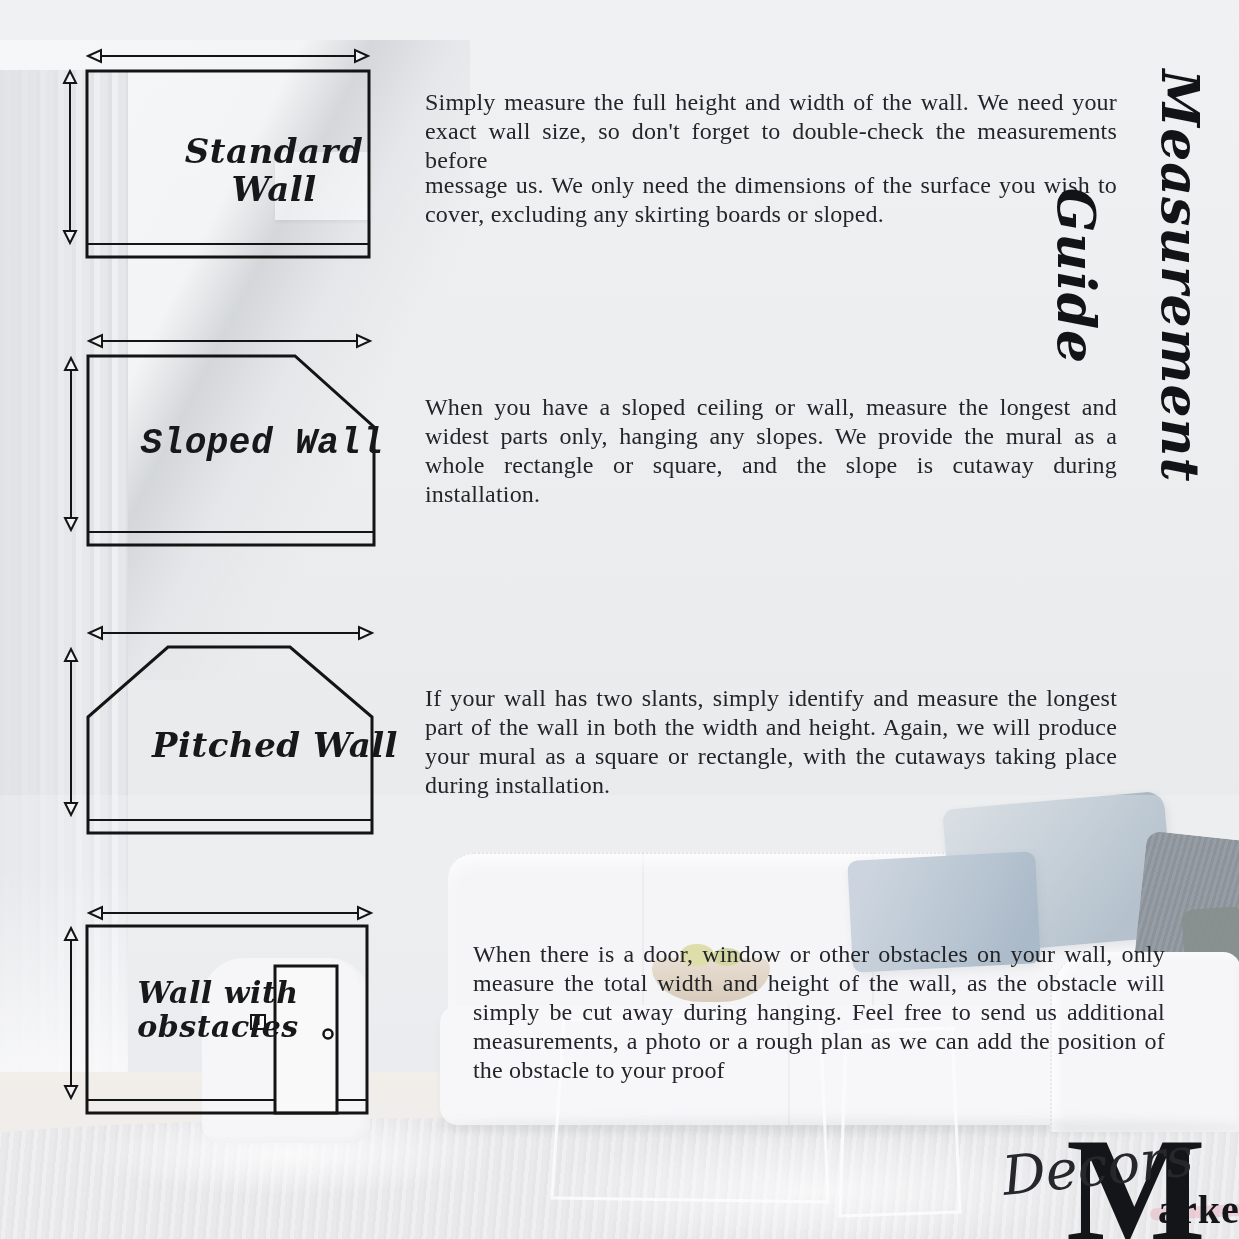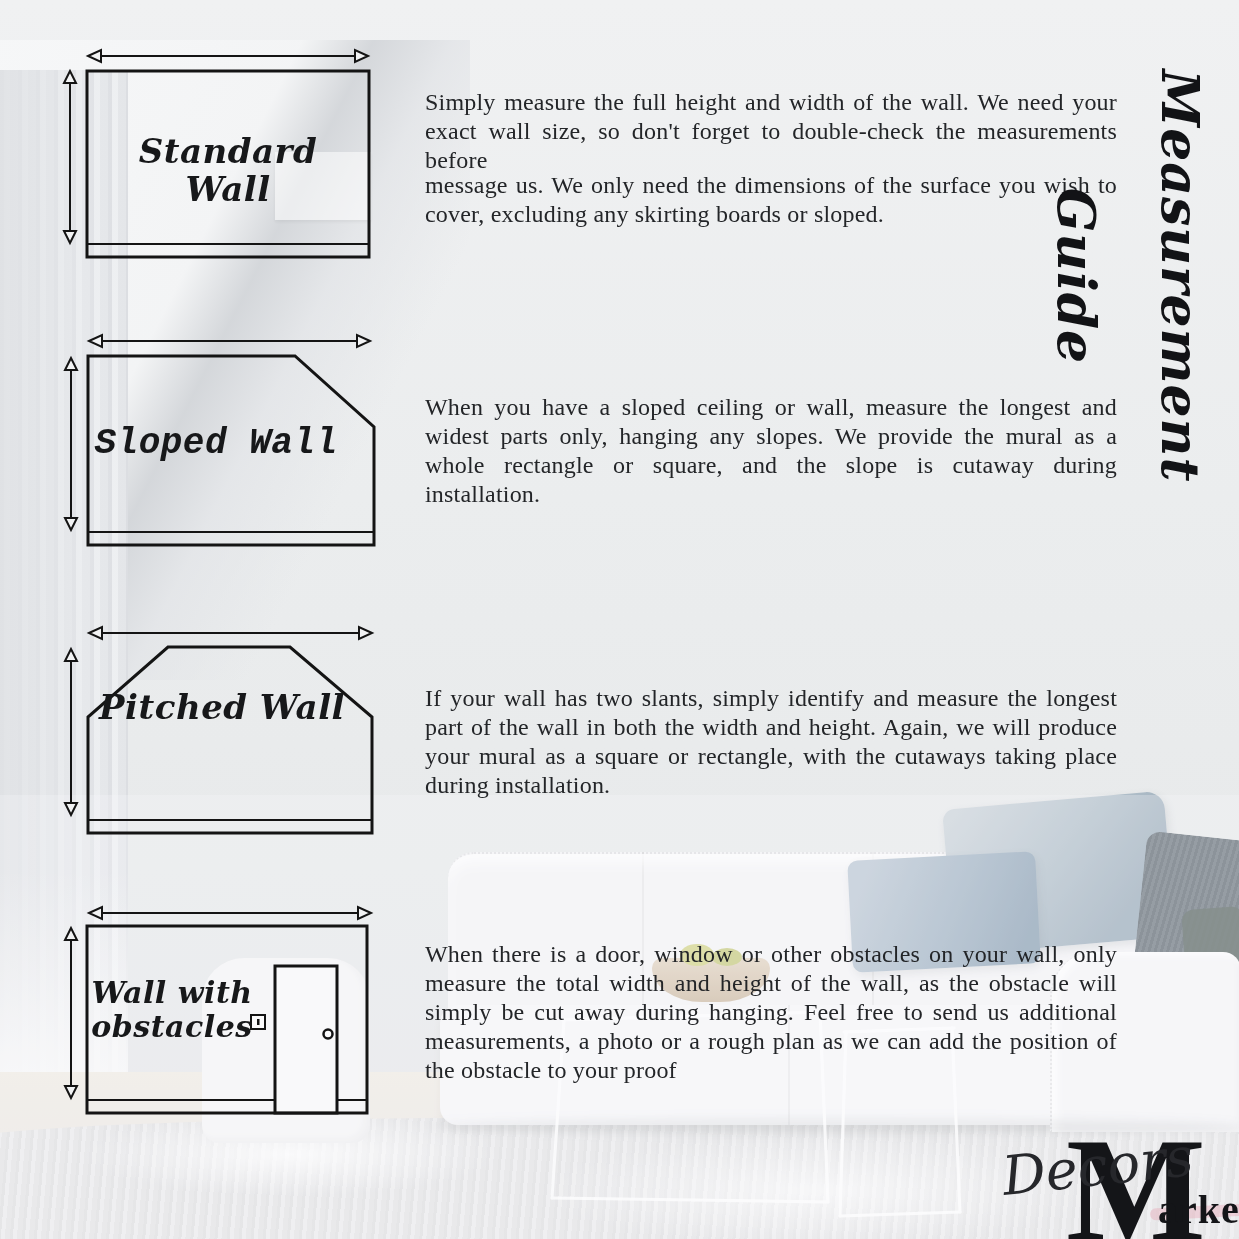--- a/index.html
+++ b/index.html
@@ -60,21 +60,21 @@
     background:linear-gradient(180deg,#e2d4c2,#cdbba4);
     border-radius:10px 10px 50px 50px / 10px 10px 34px 34px;}
   .bowl::before{content:"";position:absolute;left:28px;top:-14px;width:34px;height:22px;
     background:#d3d48a;border-radius:50%;box-shadow:30px 2px 0 -2px #c7cb80;}
   .photo-wash{left:0;top:795px;width:100%;height:444px;background:rgba(248,249,250,.28);}
 
   
   .diagram{z-index:2;}
   .diagram path,.diagram rect,.diagram line,.diagram polygon,.diagram circle{vector-effect:non-scaling-stroke;}
   .script-label{z-index:3;font-family:"DejaVu Serif",serif;font-style:italic;font-weight:700;
-    color:#17181a;text-align:center;letter-spacing:.5px;line-height:1.12;}
+    color:#17181a;text-align:center;letter-spacing:.5px;line-height:1.12;margin-left:46px;}
   .para{z-index:3;left:425px;width:692px;font:24px/29px "Liberation Serif",serif;color:#232528;
     text-align:justify;letter-spacing:.2px;}
   .vertical-title{z-index:3;left:1232px;top:6px;width:540px;height:104px;
     transform:rotate(90deg);transform-origin:0 0;
     font:italic 700 52px/104px "DejaVu Serif",serif;text-align:center;color:#121316;letter-spacing:1px;}
   .logo{z-index:3;left:1000px;top:1126px;width:239px;height:113px;}
   .logo-mark{position:absolute;left:150px;top:80px;width:100px;height:12px;
     background:rgba(231,156,173,.35);transform:rotate(-3deg);border-radius:6px;}
   .logo-m{position:absolute;left:66px;top:-10px;font:700 148px/1 "Liberation Serif",serif;color:#141518;}
   .logo-script{position:absolute;left:2px;top:14px;font:italic 400 54px/1 "DejaVu Serif",serif;
@@ -155,21 +155,21 @@
         <polygon points="312,23 299,17 299,29"></polygon>
     </g>
     <g stroke="#141414" stroke-width="2" fill="#f2f3f4">
       <line x1="11" y1="49" x2="11" y2="196"></line>
       <polygon points="11,39 5,51 17,51"></polygon>
         <polygon points="11,205 5,193 17,193"></polygon>
     </g>
     <polygon points="108,37 230,37 312,107 312,223 28,223 28,107" fill="none" stroke="#141414" stroke-width="3"></polygon>
     <line x1="28" y1="210" x2="312" y2="210" stroke="#141414" stroke-width="2"></line>
   </svg>
-  <div class="abs script-label" style="left:92px;top:688px;width:260px;font-size:34px;">Pitched Wall</div>
+  <div class="abs script-label" style="left:92px;top:726px;width:260px;font-size:34px;text-align:right;">Pitched Wall</div>
 
   <svg class="abs diagram" style="left:60px;top:890px;" width="330" height="235" viewBox="0 0 330 235">
     <g stroke="#141414" stroke-width="2" fill="#f2f3f4">
       <line x1="40" y1="23" x2="300" y2="23"></line>
       <polygon points="29,23 42,17 42,29"></polygon>
         <polygon points="311,23 298,17 298,29"></polygon>
     </g>
     <g stroke="#141414" stroke-width="2" fill="#f2f3f4">
       <line x1="11" y1="48" x2="11" y2="199"></line>
       <polygon points="11,38 5,50 17,50"></polygon>
@@ -184,21 +184,21 @@
       <rect x="191" y="125" width="14" height="14" fill="#fbfbfc" stroke="#141414" stroke-width="2"></rect>
       <rect x="197" y="129" width="2.5" height="6" fill="#141414"></rect>
     </g>
   </svg>
   <div class="abs script-label" style="left:72px;top:976px;width:200px;font-size:30px;">Wall with obstacles</div>
 
   <div class="abs para" style="top:88px;">Simply measure the full height and width of the wall. We need your exact wall size, so don't forget to double-check the measurements before</div>
   <div class="abs para" style="top:171px;">message us. We only need the dimensions of the surface you wish to cover, excluding any skirting boards or sloped.</div>
   <div class="abs para" style="top:393px;">When you have a sloped ceiling or wall, measure the longest and widest parts only, hanging any slopes. We provide the mural as a whole rectangle or square, and the slope is cutaway during installation.</div>
   <div class="abs para" style="top:684px;font-family:Liberation Serif, serif;">If your wall has two slants, simply identify and measure the longest part of the wall in both the width and height. Again, we will produce your mural as a square or rectangle, with the cutaways taking place during installation.</div>
-  <div class="abs para" style="top:940px;">When there is a door, window or other obstacles on your wall, only measure the total width and height of the wall, as the obstacle will simply be cut away during hanging. Feel free to send us additional measurements, a photo or a rough plan as we can add the position of the obstacle to your proof</div>
+  <div class="abs para" style="top:940px;margin-left:48px;">When there is a door, window or other obstacles on your wall, only measure the total width and height of the wall, as the obstacle will simply be cut away during hanging. Feel free to send us additional measurements, a photo or a rough plan as we can add the position of the obstacle to your proof</div>
 
   <div class="abs vertical-title">Measurement Guide</div>
 
   <div class="abs logo">
     <div class="logo-mark"></div>
     <span class="logo-m">M</span>
     <span class="logo-script">Decors</span>
     <span class="logo-suffix">arket</span>
   </div>
 

